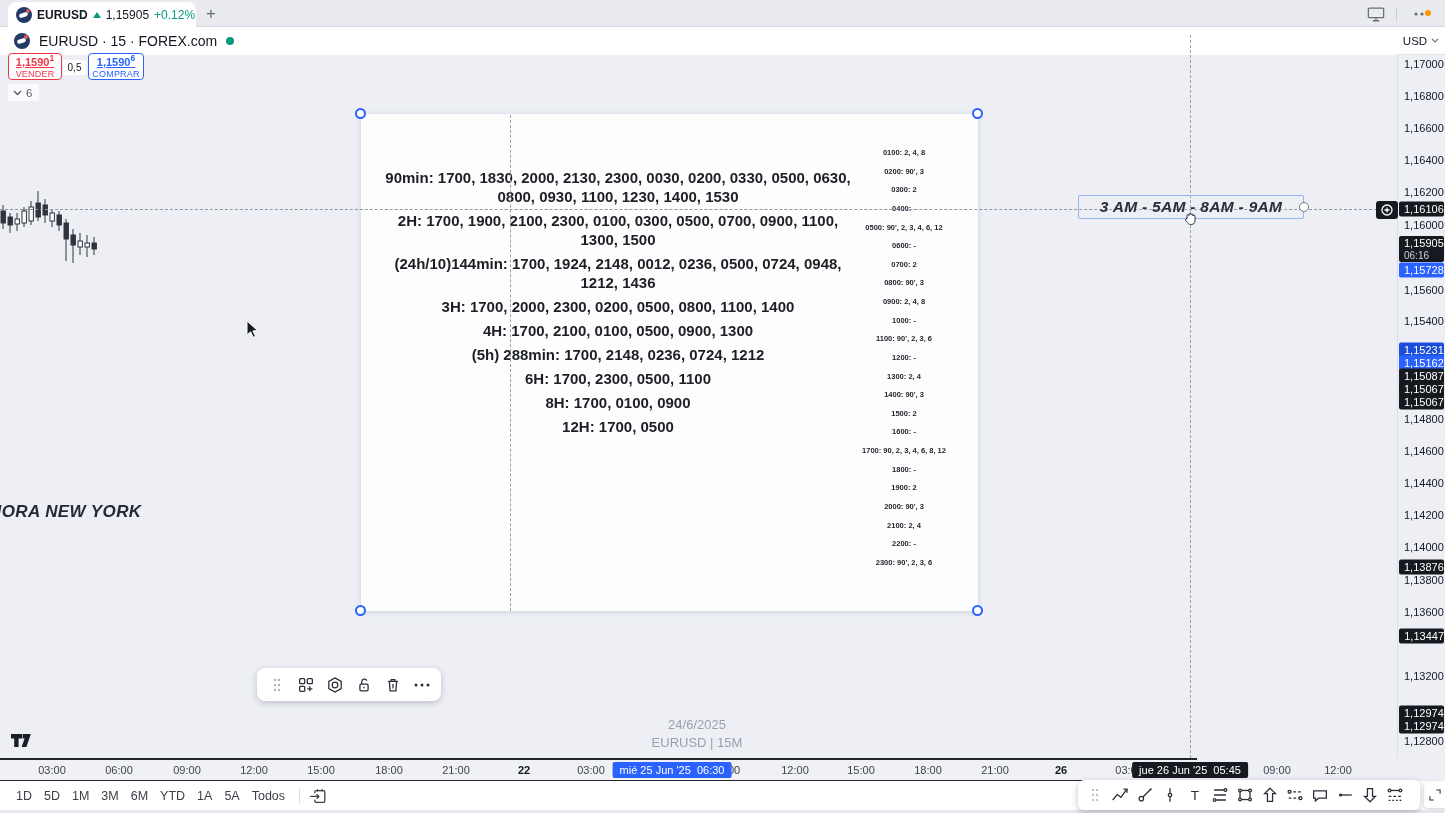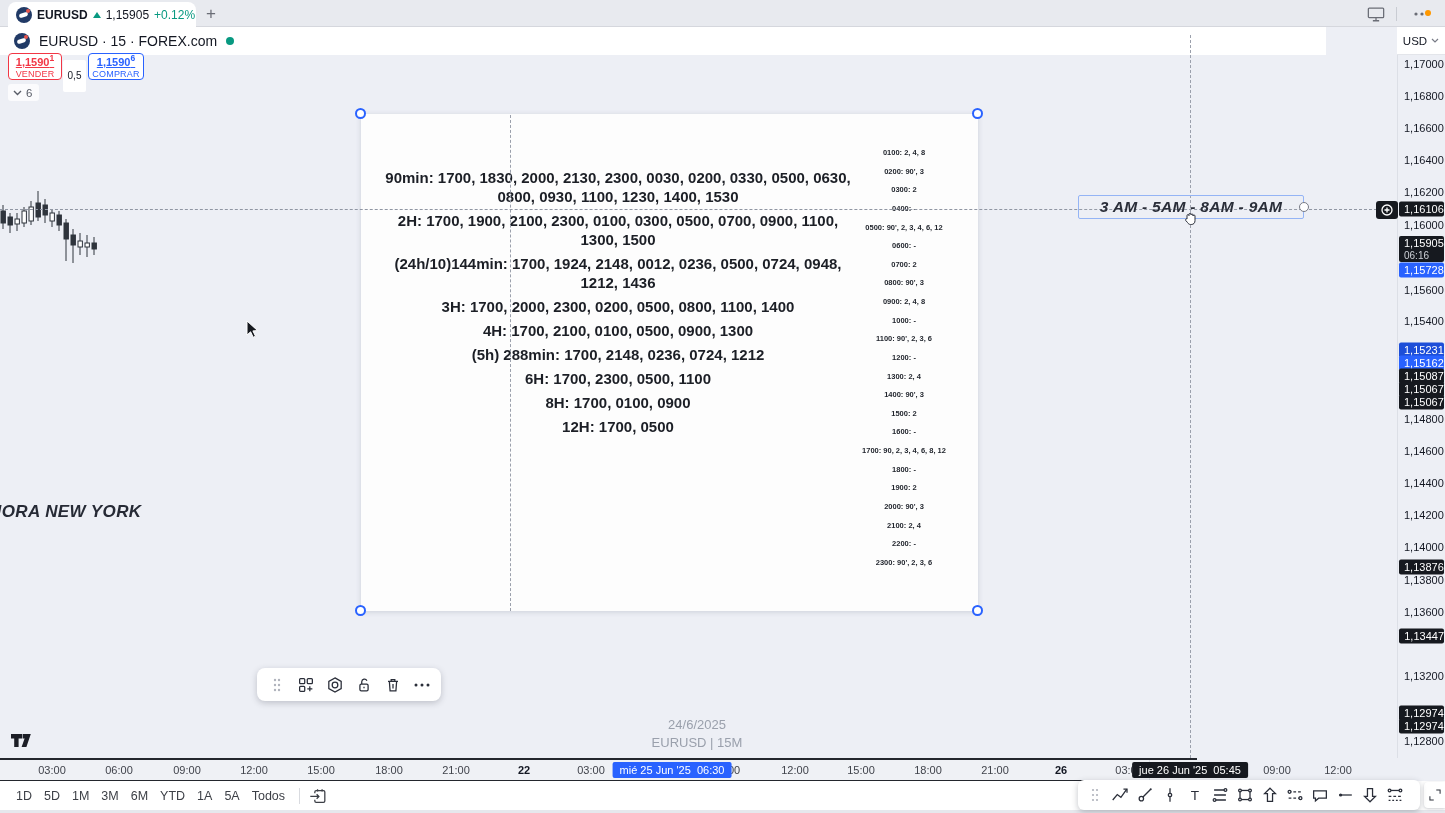--- a/index.html
+++ b/index.html
@@ -15,36 +15,36 @@
   .tab .sym{font-weight:700;font-size:12px;}
   .tri-up{width:0;height:0;border-left:4px solid transparent;border-right:4px solid transparent;border-bottom:6px solid #089981;}
   .tab .price{font-size:12px;}
   .tab .pct{font-size:12px;color:#089981;}
   .newtab{position:absolute;left:200px;top:3px;width:22px;height:22px;font-size:17px;color:#6a6d76;display:flex;align-items:center;justify-content:center;background:none;border:none;}
   .tb-icons{position:absolute;right:8px;top:0;height:27px;display:flex;align-items:center;gap:10px;}
   .tb-sep{width:1px;height:14px;background:#c9ccd3;}
   .dot-orange{position:absolute;right:6px;top:3px;width:6px;height:6px;border-radius:50%;background:#ff9800;}
   .rel{position:relative}
   
-  .hdr{position:absolute;left:0;top:27px;width:1326px;height:28px;background:#fff;}
+  .hdr{position:absolute;left:0;top:27px;width:1445px;height:28px;background:#fff;}
   .logo-circ{width:16px;height:16px;border-radius:50%;background:#213a66;position:relative;flex:none;}
   .logo-circ::after{content:"";position:absolute;left:3px;top:6px;width:9px;height:4px;border-radius:3px;background:#fff;transform:rotate(-18deg);}
   .logo-circ::before{content:"";position:absolute;right:2px;top:2px;width:4px;height:4px;border-radius:50%;background:#e8554d;}
   .hdr-row{position:absolute;left:14px;top:0;height:28px;display:flex;align-items:center;gap:9px;}
   .hdr-title{font-size:14px;color:#131722;}
   .mkt-dot{width:8px;height:8px;border-radius:50%;background:#089981;}
   .ohlc{font-size:12.5px;color:#131722;white-space:pre;}
   
   .btn-trade{position:absolute;top:53px;background:#fff;border-radius:4px;display:flex;flex-direction:column;align-items:center;justify-content:center;line-height:1;cursor:pointer;}
   .btn-sell{left:8px;width:54px;height:27px;border:1px solid #f23645;color:#f23645;}
   .btn-buy{left:88px;width:56px;height:27px;border:1px solid #2962ff;color:#2962ff;}
   .btn-trade .p{font-size:11px;font-weight:700;text-decoration:underline;}
   .btn-trade .p sup{font-size:8.5px;}
   .btn-trade .l{font-size:9px;margin-top:2px;letter-spacing:.2px;}
-  .spread{position:absolute;left:63px;top:59.5px;width:23px;height:32px;background:#fff;border-radius:2px;font-size:10px;display:flex;align-items:center;justify-content:center;color:#131722;}
+  .spread{position:absolute;left:63px;top:59.5px;width:23px;height:15px;background:#fff;border-radius:2px;font-size:10px;display:flex;align-items:center;justify-content:center;color:#131722;}
   .chip6{position:absolute;left:8px;top:84px;height:17px;padding:0 7px 0 5px;background:rgba(255,255,255,.75);border-radius:3px;display:flex;align-items:center;gap:4px;font-size:11.5px;color:#595d68;}
   
   .candles{position:absolute;left:0;top:183px;}
   .session-lbl{position:absolute;left:-11px;top:502px;font-size:17px;font-weight:700;font-style:italic;color:#262a35;letter-spacing:.4px;white-space:nowrap;}
   .dash-h{position:absolute;left:0;top:209px;width:1397px;border-top:1px dashed #9096a3;z-index:6;}
   .dash-v1{position:absolute;left:510px;top:115px;height:496px;border-left:1px dashed #9ba0ac;z-index:6;}
   .dash-v2{position:absolute;left:1190px;top:35px;height:723px;border-left:1px dashed #9ba0ac;z-index:6;}
   
   .note{position:absolute;left:361px;top:114px;width:617px;height:497px;background:#fdfdfd;box-shadow:0 1px 5px rgba(90,98,120,.22);z-index:5;}
   .note-main{position:absolute;left:22px;top:54px;width:470px;display:flex;flex-direction:column;gap:5px;text-align:center;font-size:15px;font-weight:700;color:#1c1f26;line-height:19px;}

